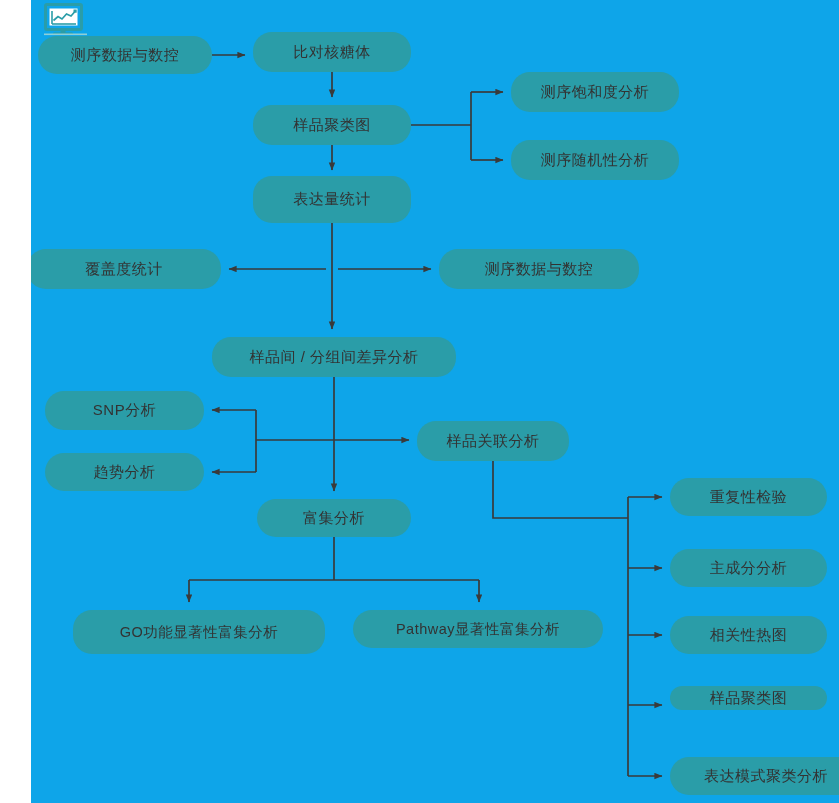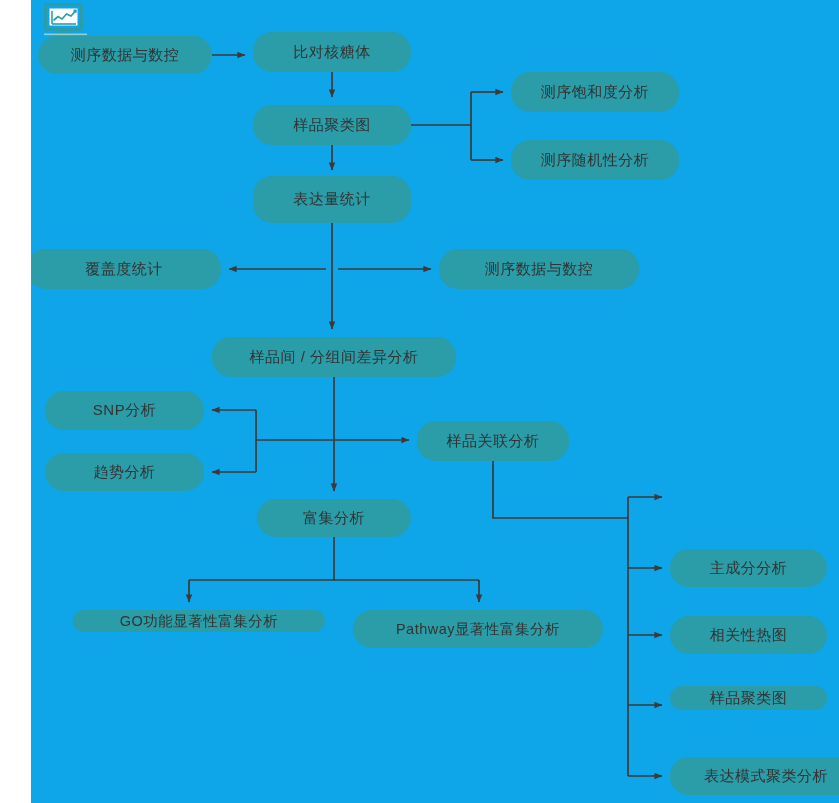--- a/index.html
+++ b/index.html
@@ -121,25 +121,28 @@
   </div>
   <div class="node" style="left:14px;top:453px;width:159px;height:38px;">
     <span>趋势分析</span>
   </div>
   <div class="node" style="left:386px;top:421px;width:152px;height:40px;">
     <span>样品关联分析</span>
   </div>
   <div class="node" style="left:226px;top:499px;width:154px;height:38px;">
     <span>富集分析</span>
   </div>
-  <div class="node small" style="left:42px;top:610px;width:252px;height:22px;">
+  <div class="node small" style="left:42px;top:610px;width:252px;height:44px;">
     <span>GO功能显著性富集分析</span>
   </div>
   <div class="node small" style="left:322px;top:610px;width:250px;height:38px;">
     <span>Pathway显著性富集分析</span>
+  </div>
+  <div class="node" style="left:639px;top:478px;width:157px;height:38px;">
+    <span>重复性检验</span>
   </div>
   <div class="node" style="left:639px;top:549px;width:157px;height:38px;">
     <span>主成分分析</span>
   </div>
   <div class="node" style="left:639px;top:616px;width:157px;height:38px;">
     <span>相关性热图</span>
   </div>
   <div class="node" style="left:639px;top:686px;width:157px;height:24px;">
     <span>样品聚类图</span>
   </div>

